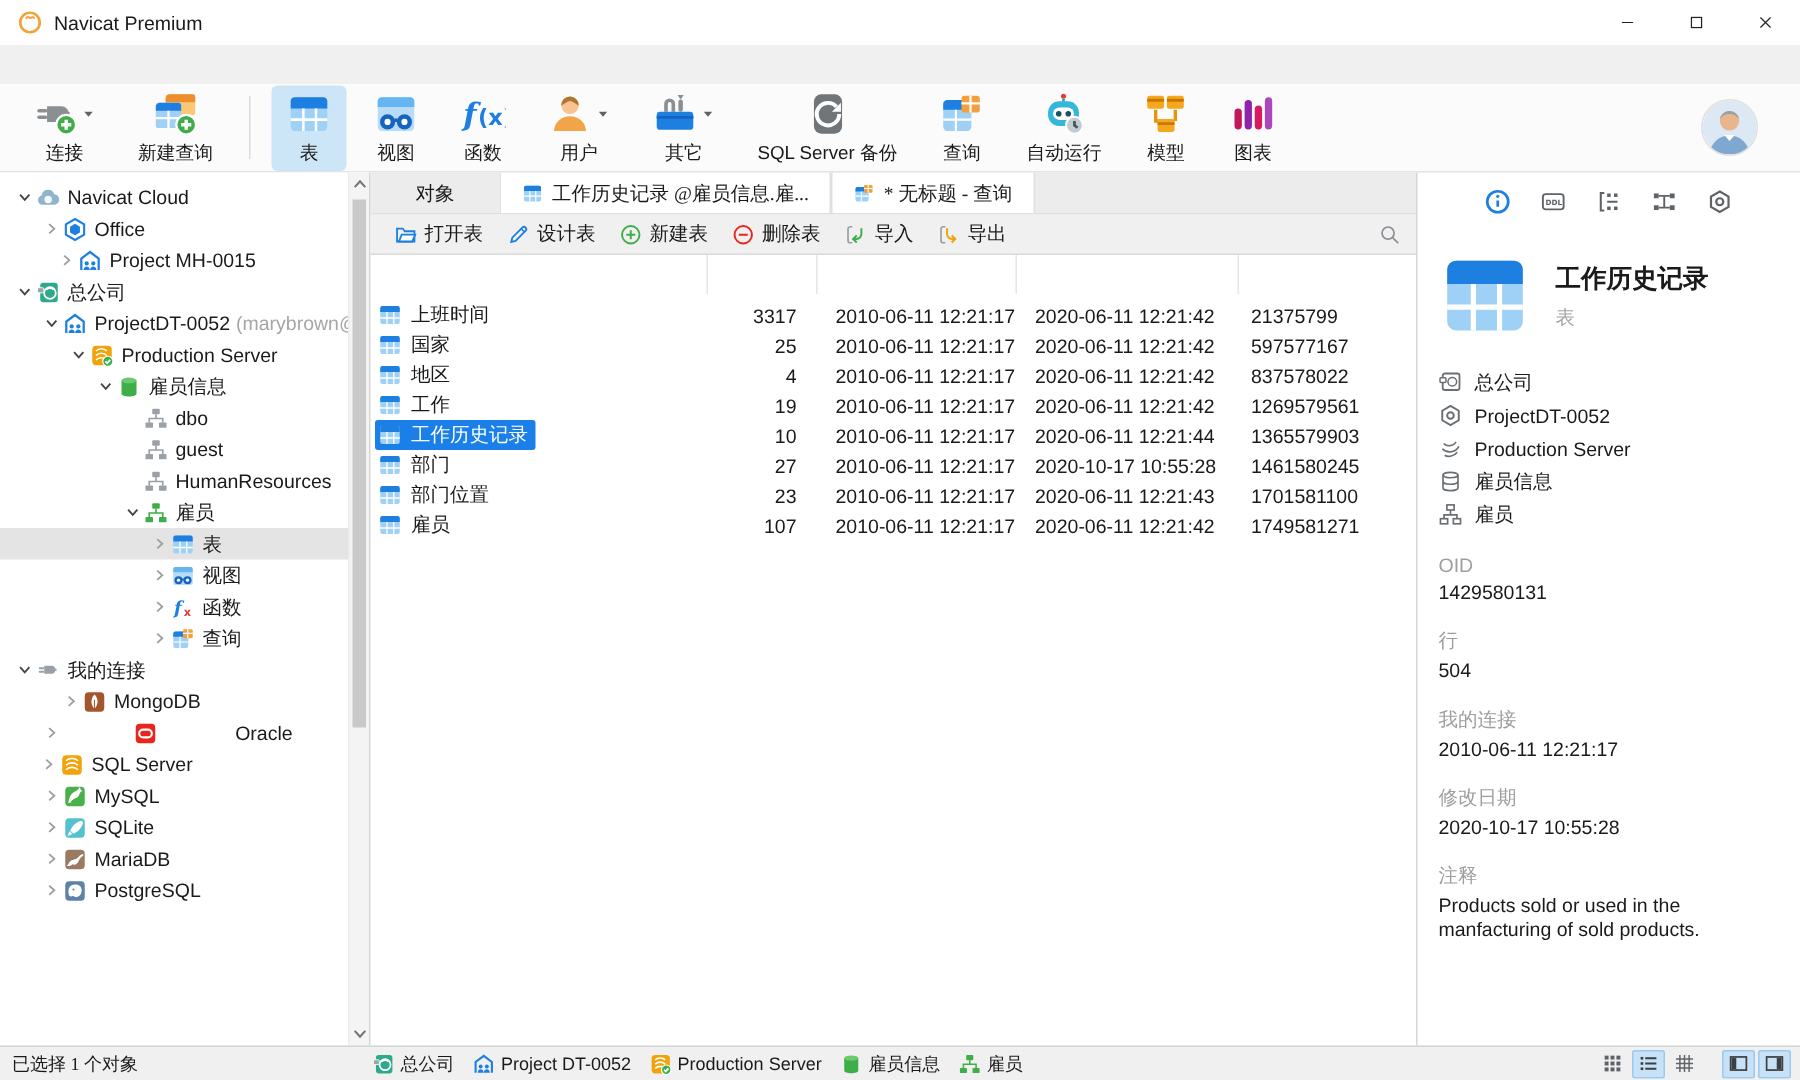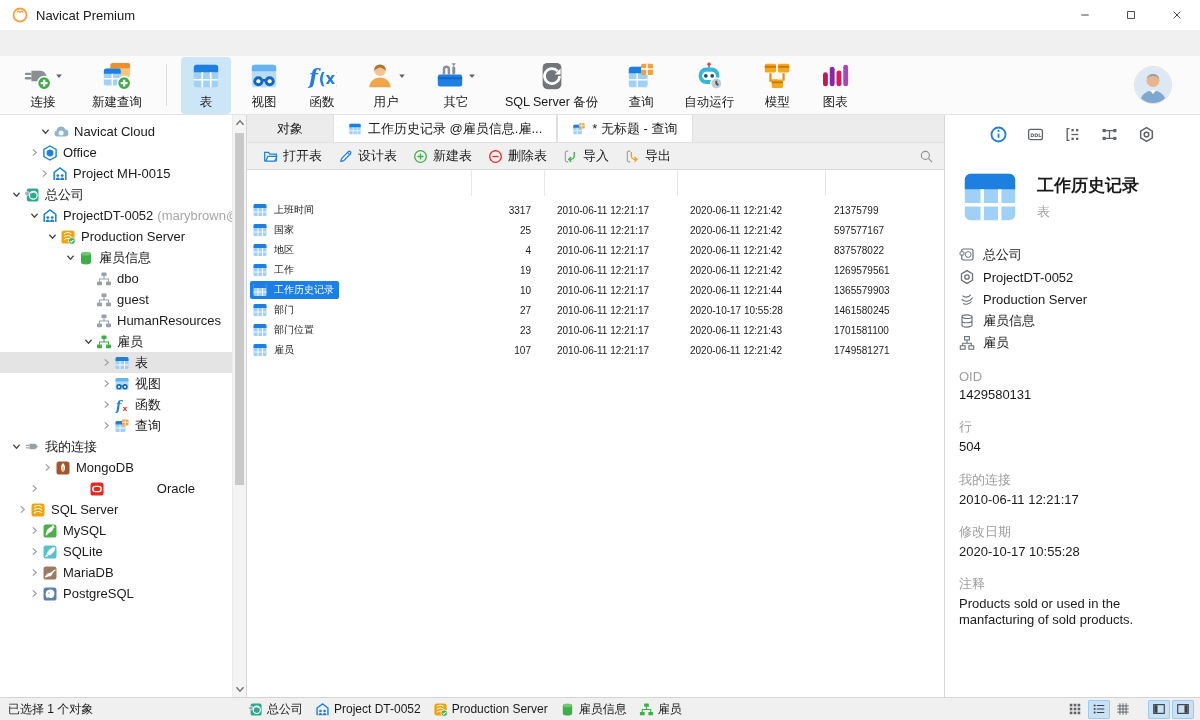--- a/index.html
+++ b/index.html
@@ -46,35 +46,35 @@
   .tree-row .ticon { width:16px; height:16px; margin-right:5px; }
   .tsuffix { color:#a6a6a6; margin-left:4px; }
   .sb-track { position:absolute; right:0; top:0; bottom:0; width:14px; background:#f4f4f4; border-left:1px solid #ebebeb; }
   .sb-thumb { position:absolute; left:2px; right:2px; top:18px; height:352px; background:#c9c9c9; }
   .sb-up,.sb-down { position:absolute; left:0; width:14px; height:16px; display:flex; align-items:center; justify-content:center; }
   .sb-up{top:0}.sb-down{bottom:0}
 
   
   .main { flex:1; min-width:0; display:flex; flex-direction:column; background:#fff; }
   .tabbar { height:28px; background:#ececec; display:flex; align-items:stretch; flex:none; border-bottom:1px solid #e0e0e0; }
-  .tab { display:flex; align-items:center; gap:6px; padding:0 14px; border-right:1px solid #e0e0e0; background:#fff; border-left:1px solid #e0e0e0; white-space:nowrap; overflow:hidden; }
+  .tab { display:flex; align-items:center; gap:6px; padding:0 14px; border-right:1px solid #e0e0e0; background:#fff; border-left:1px solid #e0e0e0; white-space:nowrap; overflow:hidden;font-family:Liberation Serif, serif; }
   .tab.active { background:transparent; border:none; padding:0 30px; }
   .tab .ticon{width:14px;height:14px}
   .tab .ticon:empty{display:none}
   .objbar { height:27px; background:#f0f0f0; border-bottom:1px solid #dadada; display:flex; align-items:center; padding:0 8px; flex:none; position:relative; }
   .obtn { display:flex; align-items:center; gap:5px; padding:0 8px; height:100%; }
   .objbar .search { position:absolute; right:10px; }
 
   .gridwrap { flex:1; background:#fff; overflow:hidden; }
   .grow { display:grid; grid-template-columns:225px 73px 133px 148px 1fr; align-items:center; }
   .ghead { height:26px; font-weight:700; }
   .ghead .gc { height:100%; display:flex; align-items:center; border-right:1px solid #e6e6e6; padding-left:16px; }
   .ghead .gc:last-child { border-right:none; padding-left:8px; }
   .gbody { padding-top:4px; }
-  .trow { height:20px; font-size:10px; }
+  .trow { height:20px; font-size:13px; }
   .gc { overflow:hidden; white-space:nowrap; }
   .c-name { padding-left:3px; display:flex; align-items:center; }
   .selwrap { display:inline-flex; align-items:center; gap:6px; padding:1px 5px 1px 2px; border-radius:2px; }
   .trow.selected .selwrap { background:#1a7fe8; }
   .trow.selected .nm { color:#fff; }
   .c-rows { text-align:right; padding-right:14px; }
   .c-date { padding-left:12px; }
   .c-oid { padding-left:8px; }
 
   
@@ -84,21 +84,21 @@
   .ip-head { display:flex; align-items:flex-start; gap:16px; margin-top:18px; }
   .ip-title { font-size:17px; font-weight:700; margin-top:8px; }
   .ip-sub { color:#a6a6a6; margin-top:6px; }
   .ip-loc { margin-top:16px; }
   .loc-row { display:flex; align-items:center; gap:8px; height:22px; }
   .ip-fields .fl { color:#9e9e9e; margin-top:15px; }
   .ip-fields .fv { margin-top:3px; line-height:1.25; }
 
   
   .statusbar { height:23px; background:#f0f0f0; border-top:1px solid #d4d4d4; display:flex; align-items:center; font-size:12px; flex:none; position:relative; }
-  .sb-sel { padding-left:8px; }
+  .sb-sel { padding-left:8px;font-family:Liberation Serif, serif; }
   .sb-path { position:absolute; left:248px; display:flex; align-items:center; gap:12px; }
   .path-item { display:flex; align-items:center; gap:4px; }
   .sb-views { margin-left:auto; display:flex; align-items:center; gap:2px; padding-right:6px; }
   .vbtn { width:22px; height:19px; display:flex; align-items:center; justify-content:center; border-radius:2px; }
   .vbtn.active { background:#c7e2f6; box-shadow:inset 0 0 0 1px #9dc9ec; }
 </style>
 </head>
 <body>
 
 <div class="window">
@@ -351,21 +351,21 @@
           <path d="M4.5 36c1-8 6.8-12.6 13.5-12.6S30.5 28 31.5 36z" fill="#7fa8d0"></path>
           <path d="M14.5 23h7L18 27z" fill="#fff"></path>
         </svg></div>
   </div>
 
   <div class="content">
 
     <div class="sidebar">
       <div class="tree">
 
-      <div class="tree-row" style="padding-left: 8px; margin-left: 29px;">
+      <div class="tree-row" style="padding-left: 8px;">
             <span class="icon arrow">
               <svg xmlns="http://www.w3.org/2000/svg" viewBox="0 0 16 16">
                 <path d="M3.5 5.5L8 10.5l4.5-5" fill="none" stroke="#444" stroke-width="1.8"></path>
               </svg>
             </span>
             <span class="icon ticon">
               <svg xmlns="http://www.w3.org/2000/svg" viewBox="0 0 16 16">
                 <path d="M4.2 12.5a3.1 3.1 0 0 1-.4-6.1A4.3 4.3 0 0 1 12.2 5.5a3.5 3.5 0 0 1-.5 7z" fill="#8fb4cc"></path>
                 <circle cx="8.1" cy="9" r="2.5" fill="#fff" opacity=".9"></circle>
               </svg>
@@ -637,21 +637,21 @@
             </span>
             <span class="icon ticon">
               <svg xmlns="http://www.w3.org/2000/svg" viewBox="0 0 16 16">
                 <rect x="1.5" y="1.5" width="13" height="13" rx="2.6" fill="#e8261f"></rect>
                 <rect x="3.8" y="5.4" width="8.4" height="5.2" rx="2.6" fill="none" stroke="#fff" stroke-width="1.4"></rect>
               </svg>
             </span>
             <span class="tlabel">Oracle</span>
             <span class="tsuffix"></span>
           </div>
-          <div class="tree-row" style="padding-left: 14px;">
+          <div class="tree-row" style="padding-left: 24px;">
             <span class="icon arrow">
               <svg xmlns="http://www.w3.org/2000/svg" viewBox="0 0 16 16">
                 <path d="M5.5 3.5l5 4.5-5 4.5" fill="none" stroke="#9aa0a6" stroke-width="1.8"></path>
               </svg>
             </span>
             <span class="icon ticon">
               <svg xmlns="http://www.w3.org/2000/svg" viewBox="0 0 16 16">
                 <rect x="1.5" y="1.5" width="13" height="13" rx="2.6" fill="#f0a30a"></rect>
                 <path d="M4 5.2c2-2.2 6-2.2 8 0M4 8.2c2-2.2 6-2.2 8 0M4 11.2c2-2.2 6-2.2 8 0" stroke="#fff" stroke-width="1.1" fill="none"></path>
               </svg>

